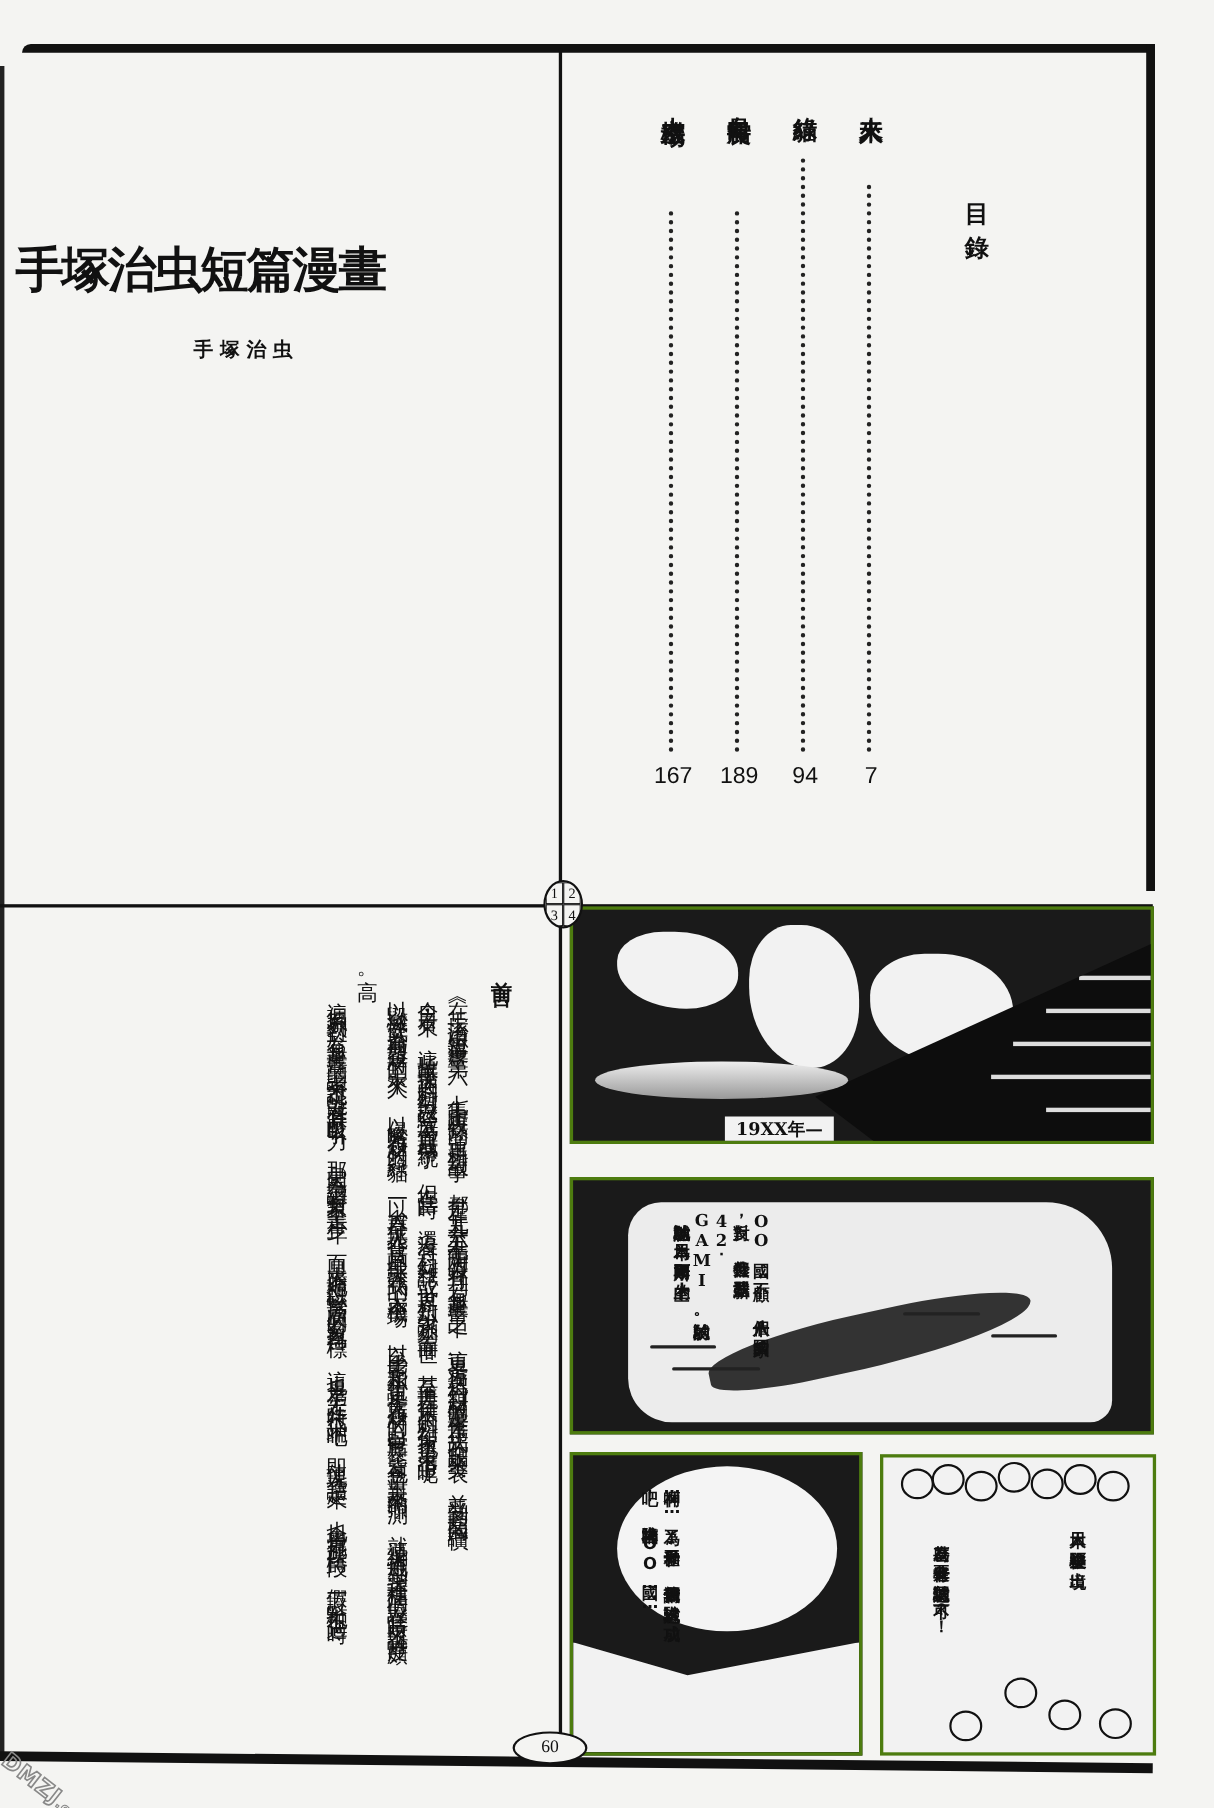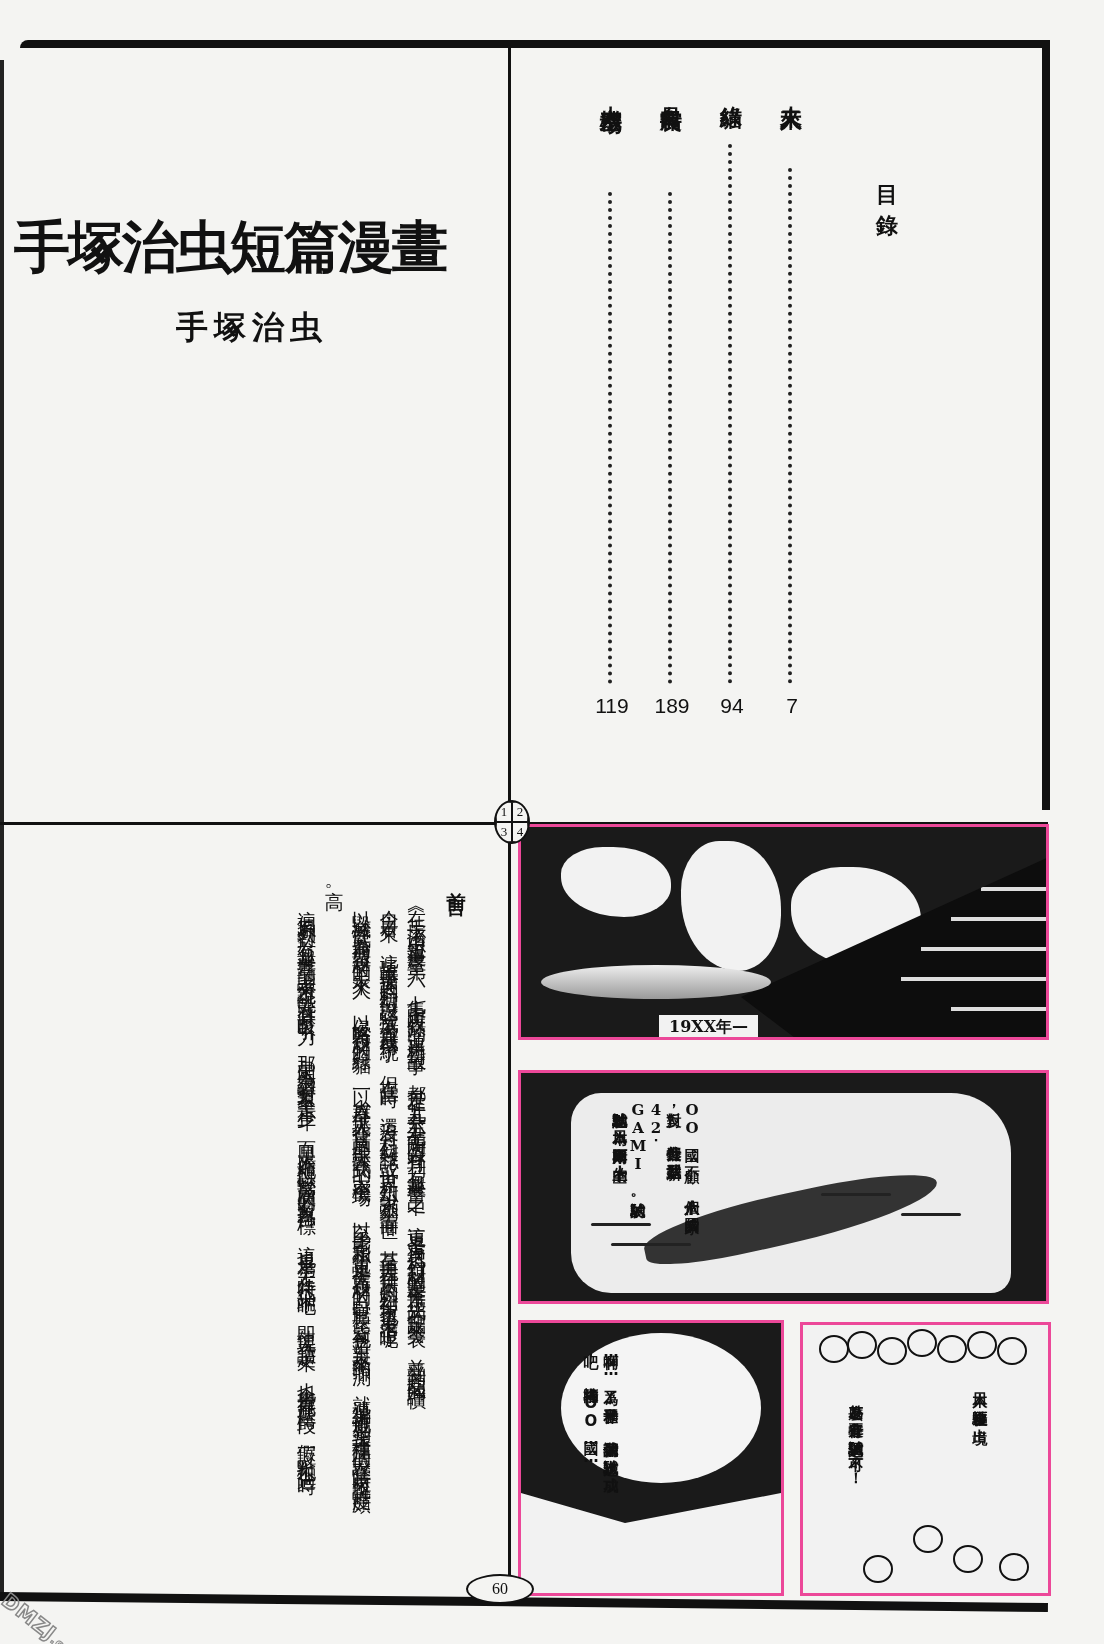--- a/index.html
+++ b/index.html
@@ -14,25 +14,25 @@
     .frame-top { left: 20px; top: 40px; width: 1030px; height: 8px; background: #111; border-top-left-radius: 40px; }
     .frame-right { left: 1042px; top: 40px; width: 8px; height: 770px; background: #111; }
     .frame-mid-v { left: 508px; top: 44px; width: 3px; height: 1560px; background: #111; }
     .frame-h1 { left: 0; top: 822px; width: 1048px; height: 3px; background: #111; }
     .frame-bottom { left: 0; top: 1592px; width: 1048px; height: 9px; background: #111; transform: rotate(0.6deg); transform-origin: left; }
     .frame-left { left: 0; top: 60px; width: 4px; height: 1540px; background: #222; }
 
     
     .main-title {
       left: 14px; top: 196px; width: 470px; height: 100px;
-      font-family: "DejaVu Serif", serif; font-weight: bold; font-size: 56px; letter-spacing: -2px;
+      font-family: "DejaVu Serif", serif; font-weight: bold; font-size: 44px; letter-spacing: -2px;
       line-height: 100px; white-space: nowrap;
     }
     .author {
-      left: 176px; top: 306px; font-family: "DejaVu Sans", sans-serif; font-weight: bold; font-size: 32px; letter-spacing: 6px;
+      left: 176px; top: 306px; font-family: "DejaVu Sans", sans-serif; font-weight: bold; font-size: 18px; letter-spacing: 6px;
     }
 
     
     .vert { writing-mode: vertical-rl; text-orientation: upright; }
     .toc-heading { left: 872px; top: 168px; font-family: "DejaVu Sans", sans-serif; font-weight: bold; font-size: 22px; letter-spacing: 28px; }
     .toc-entry { position: absolute; top: 88px; height: 630px; width: 30px; }
     .toc-title { font-family: "DejaVu Sans", sans-serif; font-weight: bold; font-size: 22px; letter-spacing: 2px; display: block; }
     .toc-dots { position: absolute; left: 12px; width: 4px; border-left: 4px dotted #222; bottom: 34px; }
     .toc-page { position: absolute; bottom: 0; left: -12px; width: 56px; text-align: center; font-family: "Liberation Sans", sans-serif; font-size: 21px; }
 
@@ -47,21 +47,21 @@
     
     .preface {
       left: 20px; top: 876px; width: 450px; height: 620px;
       writing-mode: vertical-rl; text-orientation: upright;
       font-family: "DejaVu Serif", serif; font-size: 19.2px; line-height: 27.5px; letter-spacing: 4.7px;
     }
     .preface .heading { font-family: "DejaVu Sans", sans-serif; font-weight: bold; margin-left: 12px; }
     .preface p { margin: 0; text-indent: 1em; }
 
     
-    .panel { position: absolute; background: #1a1a1a; overflow: hidden; border: 3px solid #ec4899; }
+    .panel { position: absolute; background: #1a1a1a; overflow: hidden; border: 3px solid #4d7c0f; }
     .p1 { left: 518px; top: 824px; width: 525px; height: 210px; }
     .p2 { left: 518px; top: 1070px; width: 525px; height: 228px; }
     .p3 { left: 518px; top: 1320px; width: 260px; height: 270px; }
     .p4 { left: 800px; top: 1322px; width: 245px; height: 268px; }
 
     .cloud { position: absolute; background: #f2f2f2; border-radius: 40% 55% 45% 60%; }
     .plane-body { position: absolute; left: 20px; top: 138px; width: 230px; height: 34px; border-radius: 50%; background: linear-gradient(#eee, #999); }
     .plane-wing { position: absolute; left: 220px; top: 20px; width: 330px; height: 200px; background: #0d0d0d; clip-path: polygon(0 75%, 100% 0, 100% 100%, 20% 100%); }
     .wing-stripe { position: absolute; height: 4px; background: #ddd; right: 0; }
     .caption-year { position: absolute; left: 138px; top: 188px; background: #f2f2f2; padding: 2px 10px; font-weight: bold; font-size: 16px; font-family: "DejaVu Serif", serif; }
@@ -113,21 +113,21 @@
   <span class="toc-page">94</span>
 </div>
 <div class="toc-entry" style="left:656px;">
   <span class="vert toc-title">白骨船長</span>
   <span class="toc-dots" style="top:104px;"></span>
   <span class="toc-page">189</span>
 </div>
 <div class="toc-entry" style="left:596px;">
   <span class="vert toc-title">太空機場</span>
   <span class="toc-dots" style="top:104px;"></span>
-  <span class="toc-page">119</span>
+  <span class="toc-page">167</span>
 </div>
 
 <div class="abs badge">
   <span>1</span>
   <span>2</span>
   <span>3</span>
   <span>4</span>
 </div>
 
 <div class="abs preface">

